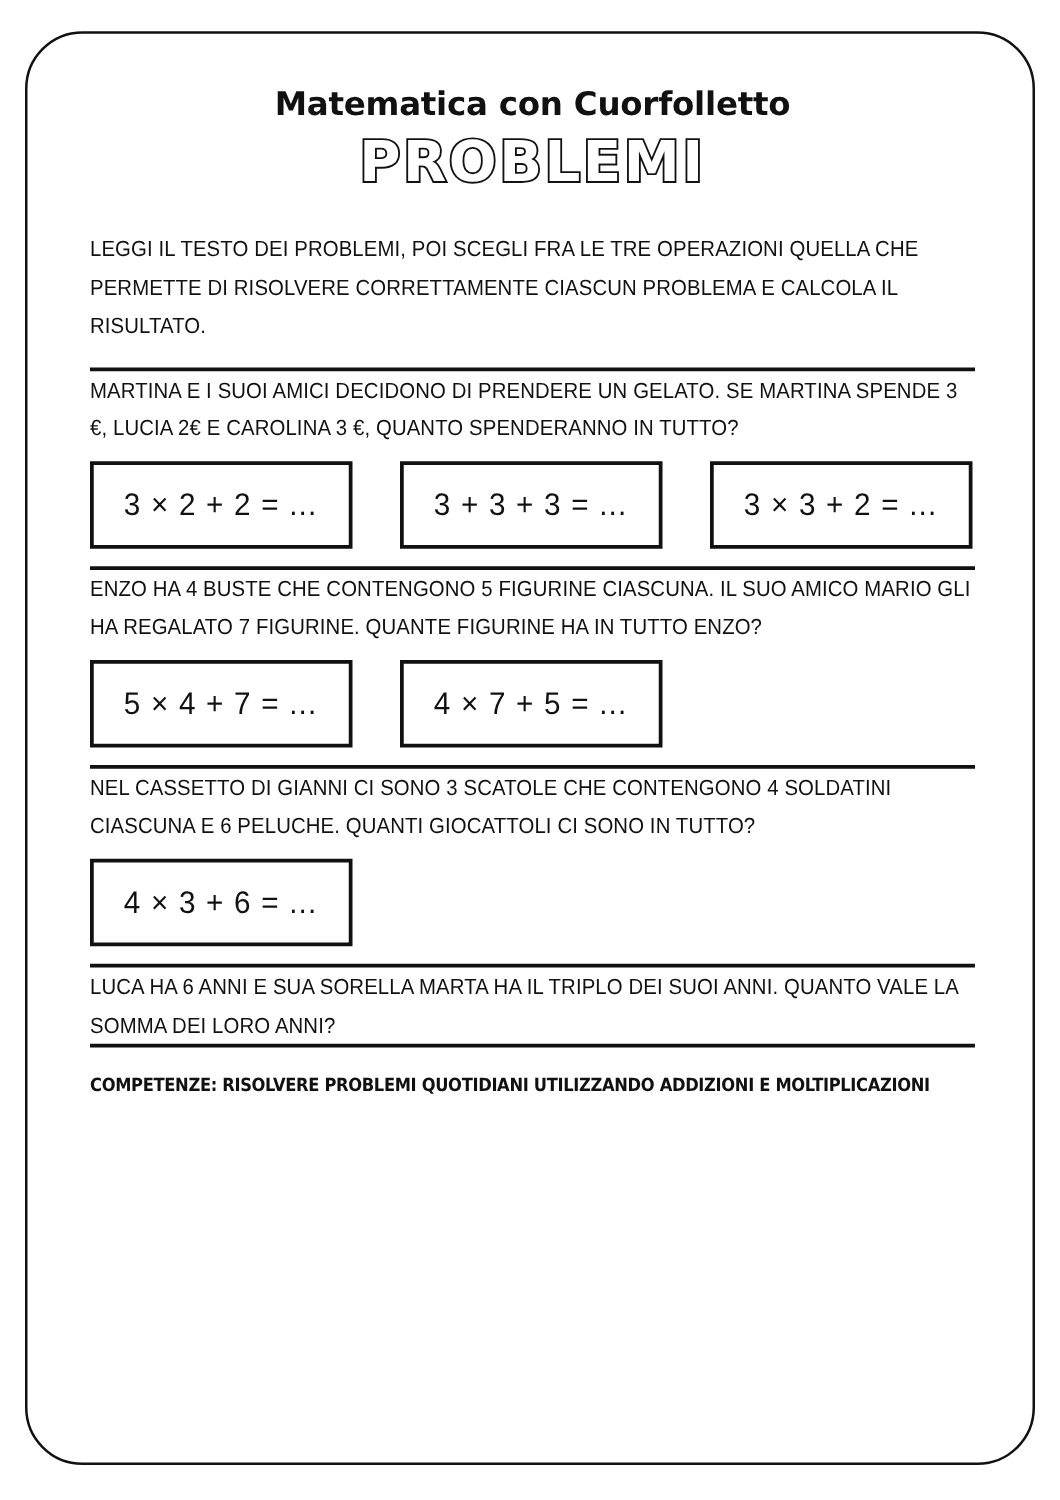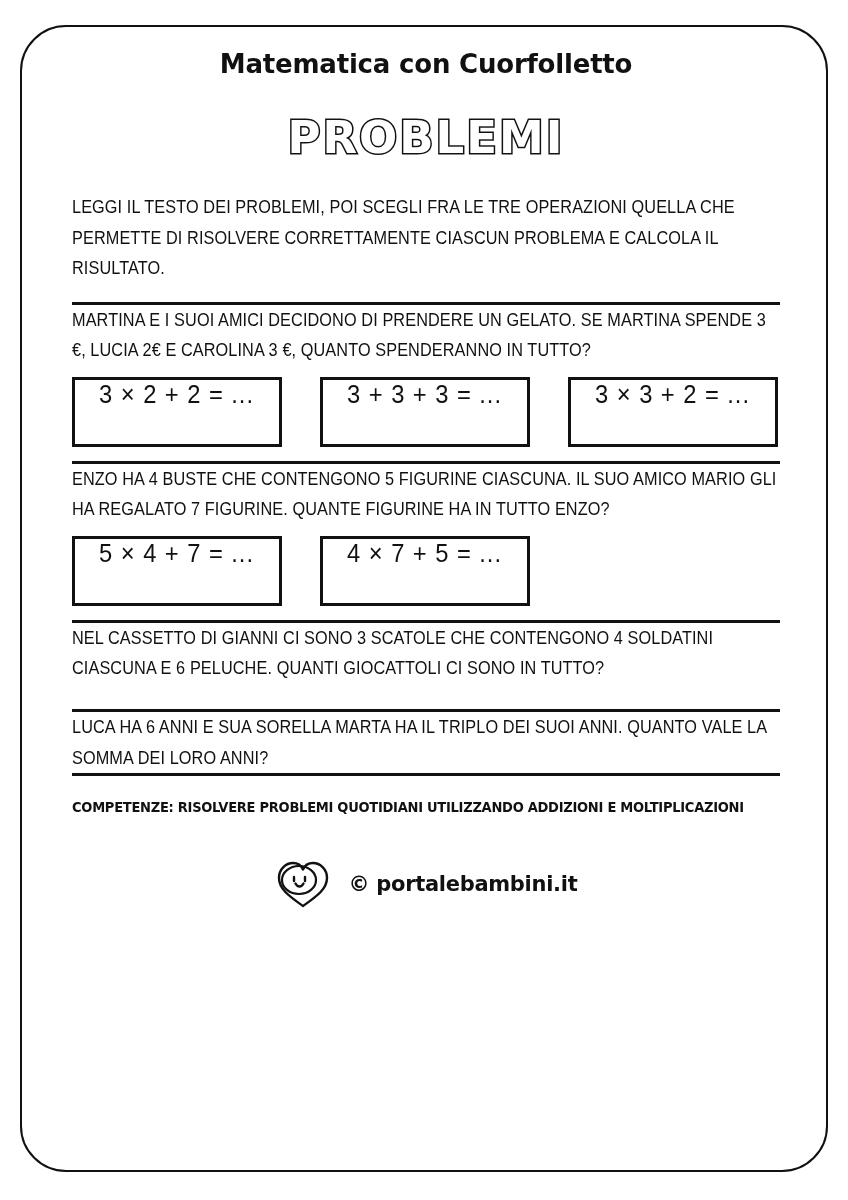--- a/index.html
+++ b/index.html
@@ -31,39 +31,39 @@
     height: 1147px;
     box-sizing: border-box;
     border: 2px solid #111111;
     border-radius: 46px;
     background: #ffffff;
   }
 
   .card-inner {
     position: absolute;
     left: 50px;
-    top: 0;
+    top: 20px;
     width: 708px;
     height: 1130px;
   }
 
   
   .brand-title {
     text-align: center;
     font-family: "DejaVu Sans", sans-serif;
     font-weight: bold;
     font-size: 26px;
     letter-spacing: -0.2px;
     color: #111111;
     margin-top: 22px;
   }
 
   .sheet-title {
     text-align: center;
-    margin-top: 32px;
+    margin-top: 4px;
     font-family: "DejaVu Sans", sans-serif;
     font-weight: bold;
     font-size: 45px;
     letter-spacing: 2px;
     color: #ffffff;
     -webkit-text-stroke: 3px #111111;
     paint-order: stroke fill;
   }
 
   
@@ -110,20 +110,21 @@
     margin-bottom: 14px;
   }
 
   .option-box {
     width: 210px;
     height: 70px;
     box-sizing: border-box;
     border: 3px solid #111111;
     background: #ffffff;
     display: flex;
+    align-items: center;
     justify-content: center;
   }
 
   .option-text {
     font-family: "Liberation Sans Narrow", "Liberation Sans", sans-serif;
     font-size: 25px;
     letter-spacing: 1px;
     color: #111111;
     transform: scaleX(0.95);
   }
@@ -202,41 +203,32 @@
             <span class="option-text">4 × 7 + 5 = ...</span>
           </div>
         </div>
       </div>
 
       <div class="rule"></div>
 
       <div class="problem">
         <div class="problem-text">NEL CASSETTO DI GIANNI CI SONO 3 SCATOLE CHE CONTENGONO 4 SOLDATINI CIASCUNA E 6 PELUCHE. QUANTI GIOCATTOLI CI SONO IN TUTTO?</div>
         <div class="options">
+          <div class="option-box">
+            <span class="option-text">4 × 3 + 6 = ...</span>
+          </div>
         </div>
       </div>
 
       <div class="rule"></div>
 
       <div class="problem">
         <div class="problem-text">LUCA HA 6 ANNI E SUA SORELLA MARTA HA IL TRIPLO DEI SUOI ANNI. QUANTO VALE LA SOMMA DEI LORO ANNI?</div>
       </div>
 
       <div class="rule"></div>
 
       <div class="competenze">COMPETENZE: RISOLVERE PROBLEMI QUOTIDIANI UTILIZZANDO ADDIZIONI E MOLTIPLICAZIONI</div>
 
-      <div class="credit">
-        <span>
-          <svg class="logo-heart" width="56" height="56" viewBox="0 0 56 56" aria-hidden="true">
-            <path d="M28 50 C 14 40, 4 33, 4 22 C 4 13, 11 7, 18 7 C 23 7, 26.5 10, 28 13.5 C 29.5 10, 33 7, 38 7 C 45 7, 52 13, 52 22 C 52 33, 42 40, 28 50 Z" fill="none" stroke="#111111" stroke-width="2.4" stroke-linejoin="round"></path>
-            <ellipse cx="24" cy="24" rx="17" ry="14" fill="none" stroke="#111111" stroke-width="2.2"></ellipse>
-            <path d="M19 21 L19 25" stroke="#111111" stroke-width="2.4" stroke-linecap="round"></path>
-            <path d="M30 21 L30 25" stroke="#111111" stroke-width="2.4" stroke-linecap="round"></path>
-            <path d="M20.5 27.5 C 22.5 31.5, 26.5 31.5, 28.5 27.5" fill="none" stroke="#111111" stroke-width="2.4" stroke-linecap="round"></path>
-          </svg>
-        </span>
-        <span class="credit-text">© portalebambini.it</span>
-      </div>
 
     </div>
   </div>
 </div>
 
 </body></html>

